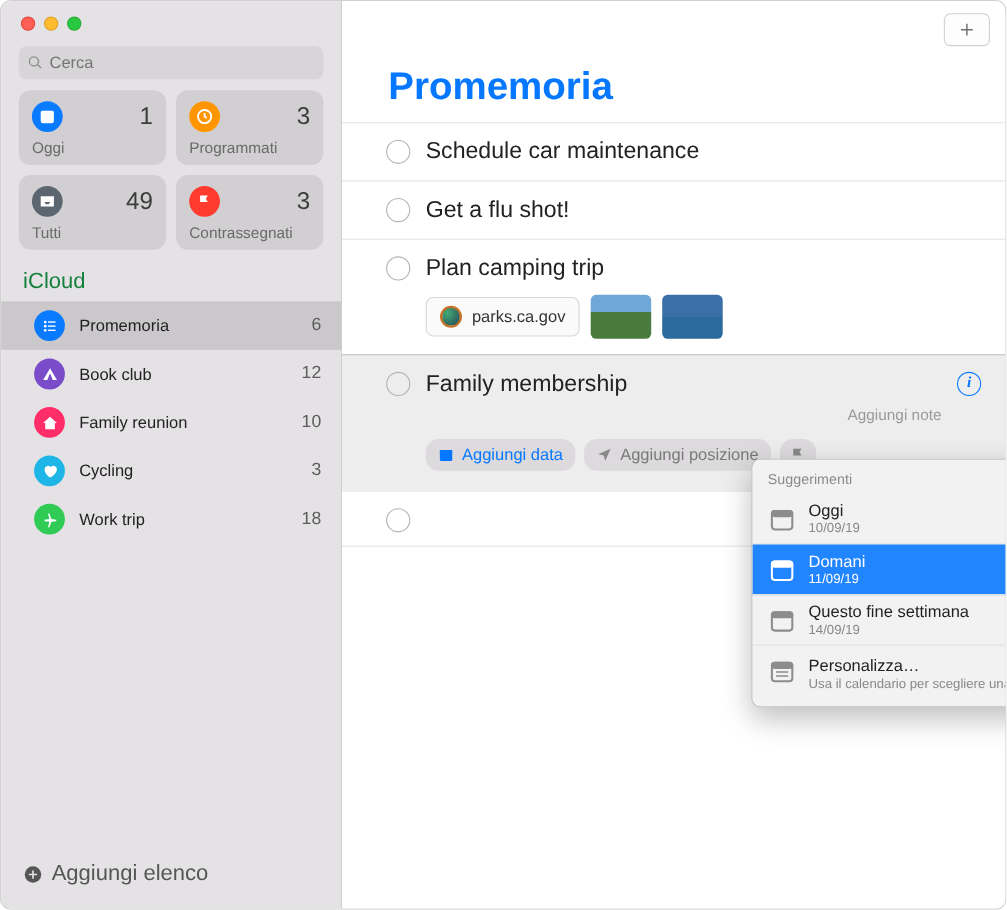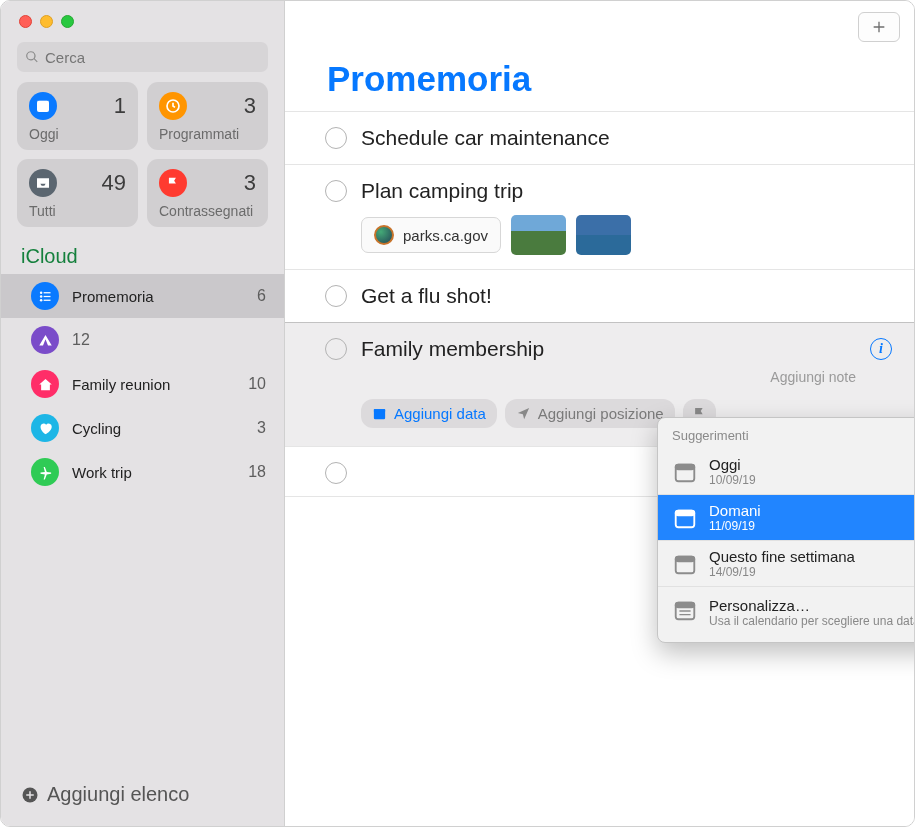--- a/index.html
+++ b/index.html
@@ -14,21 +14,21 @@
     width: 915px;
     height: 827px;
     display: flex;
     border: 1px solid #d0d0d0;
     border-radius: 10px;
     overflow: hidden;
     position: relative;
     background: #fff;
   }
   .sidebar {
-    width: 284px;
+    width: 310px;
     background: #e4e2e4;
     display: flex;
     flex-direction: column;
     border-right: 1px solid #d0d0d0;
     justify-content: flex-end;
   }
   .traffic-lights {
     display: flex;
     gap: 8px;
     padding: 14px 14px 6px 18px;
@@ -344,20 +344,21 @@
         </div>
         <span class="list-name">Promemoria</span>
         <span class="list-count">6</span>
       </div>
       <div class="list-item">
         <div class="list-icon" style="background:#7a4cc9">
           <svg width="15" height="15" viewBox="0 0 24 24" fill="#fff">
               <path d="M12 3L2 20h20L12 3zm0 7l4 10H8l4-10z"></path>
             </svg>
         </div>
+        <span class="list-name">Book club</span>
         <span class="list-count">12</span>
       </div>
       <div class="list-item">
         <div class="list-icon" style="background:#ff2d68">
           <svg width="15" height="15" viewBox="0 0 24 24" fill="#fff">
               <path d="M12 3l10 9h-3v9H5v-9H2l10-9z"></path>
             </svg>
         </div>
         <span class="list-name">Family reunion</span>
         <span class="list-count">10</span>
@@ -401,42 +402,42 @@
     </div>
 
     <div class="title">Promemoria</div>
 
     <div class="reminders-list">
 
       <div class="reminder">
         <div class="circle"></div>
         <div class="rem-body">
           <span class="rem-title">Schedule car maintenance</span>
+        </div>
+      </div>
+
+      <div class="reminder">
+        <div class="circle"></div>
+        <div class="rem-body">
+          <span class="rem-title">Get a flu shot!</span>
         </div>
       </div>
 
       <div class="reminder">
         <div class="circle"></div>
         <div class="rem-body">
           <span class="rem-title">Plan camping trip</span>
           <div class="attachments">
             <div class="link-chip">
               <div class="favicon"></div>
               <span>parks.ca.gov</span>
             </div>
             <div class="thumb"></div>
             <div class="thumb b"></div>
           </div>
-        </div>
-      </div>
-
-      <div class="reminder">
-        <div class="circle"></div>
-        <div class="rem-body">
-          <span class="rem-title">Get a flu shot!</span>
         </div>
       </div>
 
       <div class="reminder editing">
         <div class="circle"></div>
         <div class="rem-body">
           <span class="rem-title">Family membership</span>
           <span class="rem-notes">Aggiungi note</span>
           <div class="chips-row">
             <div class="chip active">

